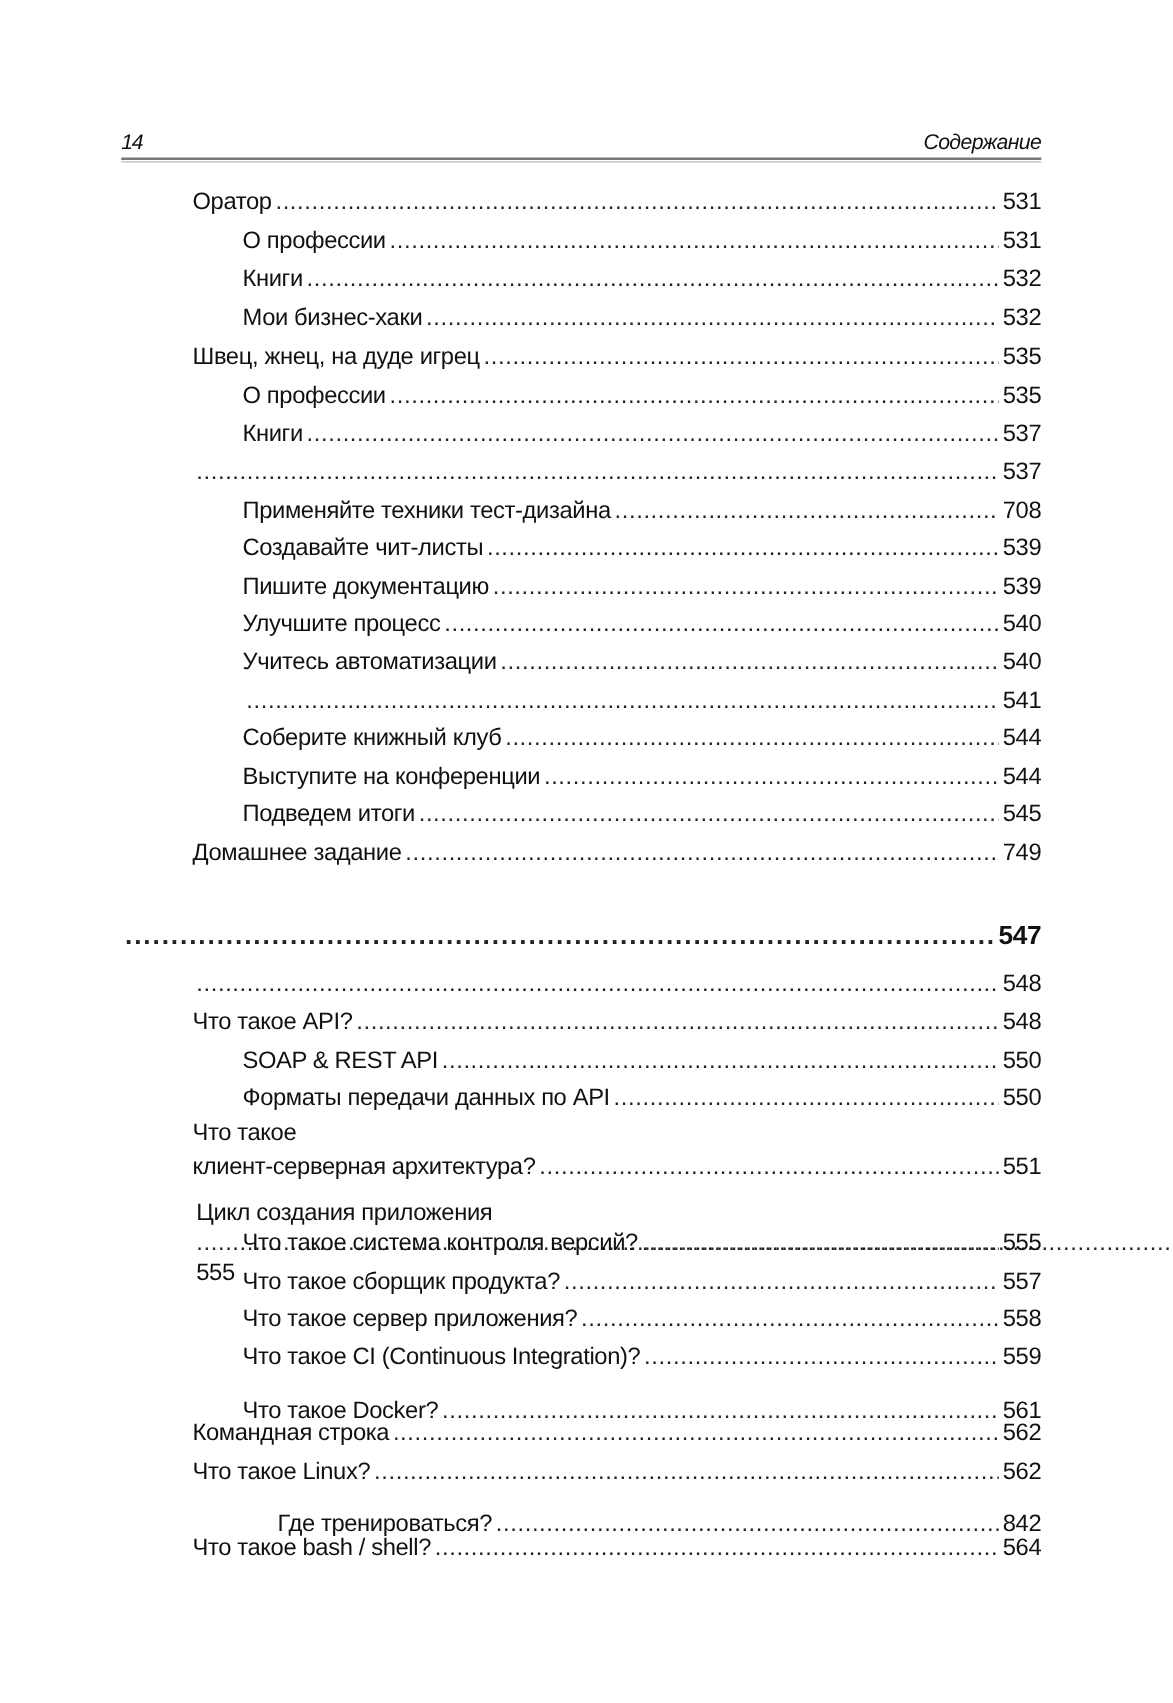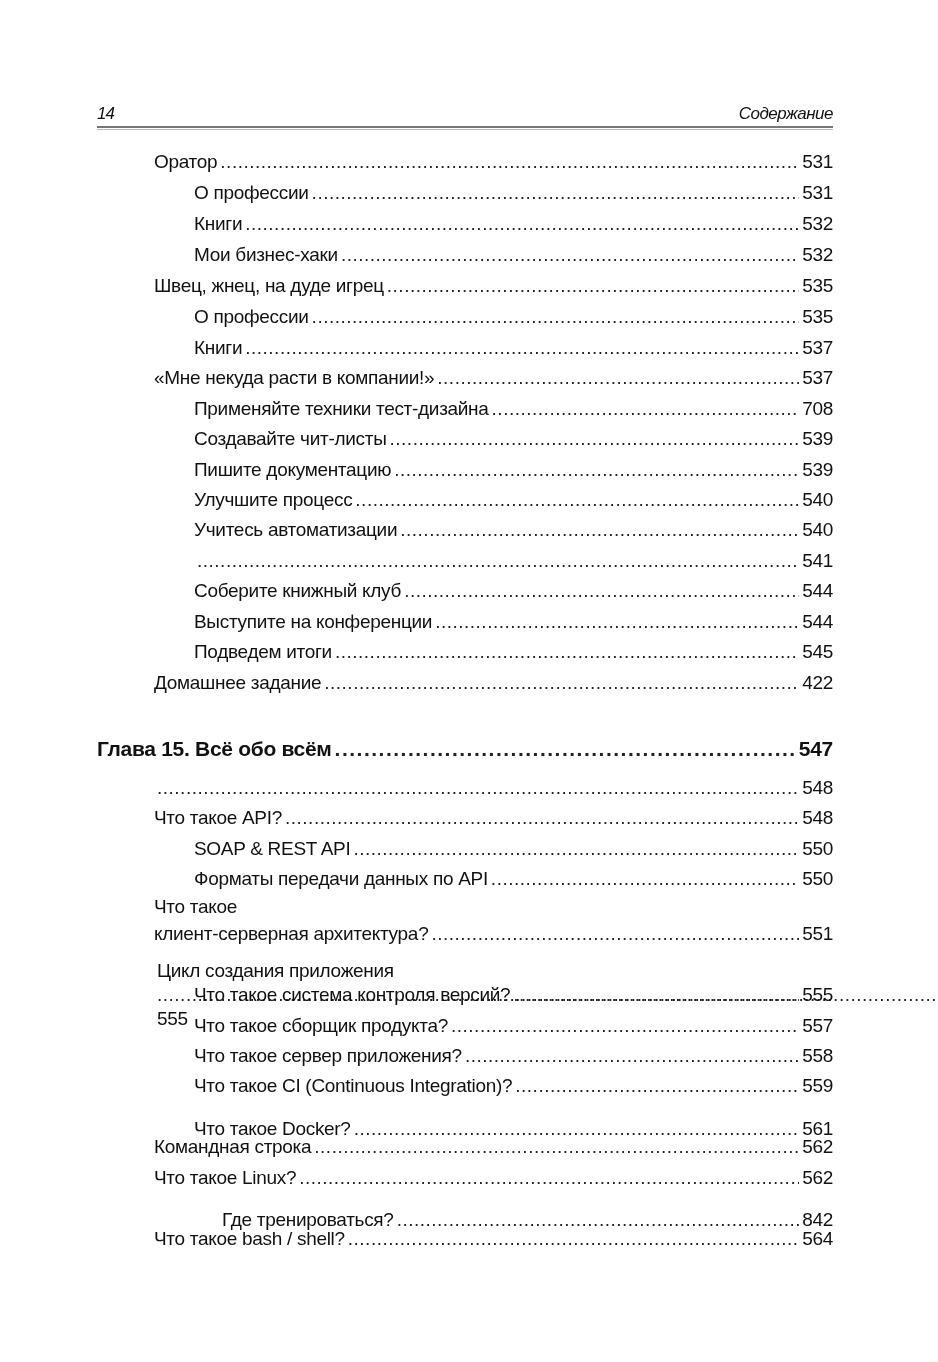--- a/index.html
+++ b/index.html
@@ -61,21 +61,20 @@
       <span class="t">О профессии</span>
       <span class="d"></span>
       <span class="p">535</span>
     </div>
     <div class="row l2" style="top: 336px;">
       <span class="t">Книги</span>
       <span class="d"></span>
       <span class="p">537</span>
     </div>
     <div class="row l1" style="top: 366px;">
-      <span class="t">«Мне некуда расти в компании!»</span>
       <span class="d"></span>
       <span class="p">537</span>
     </div>
     <div class="row l2" style="top: 397px;">
       <span class="t">Применяйте техники тест-дизайна</span>
       <span class="d"></span>
       <span class="p">708</span>
     </div>
     <div class="row l2" style="top: 427px;">
       <span class="t">Создавайте чит-листы</span>
@@ -112,24 +111,23 @@
       <span class="p">544</span>
     </div>
     <div class="row l2" style="top: 640px;">
       <span class="t">Подведем итоги</span>
       <span class="d"></span>
       <span class="p">545</span>
     </div>
     <div class="row l1" style="top: 671px;">
       <span class="t">Домашнее задание</span>
       <span class="d"></span>
-      <span class="p">422</span>
+      <span class="p">749</span>
     </div>
     <div class="row ch" style="top: 737px;">
-      <span class="t">Глава 15. Всё обо всём</span>
       <span class="d"></span>
       <span class="p">547</span>
     </div>
     <div class="row l1" style="top: 776px;">
       <span class="d"></span>
       <span class="p">548</span>
     </div>
     <div class="row l1" style="top: 806px;">
       <span class="t">Что такое API?</span>
       <span class="d"></span>

